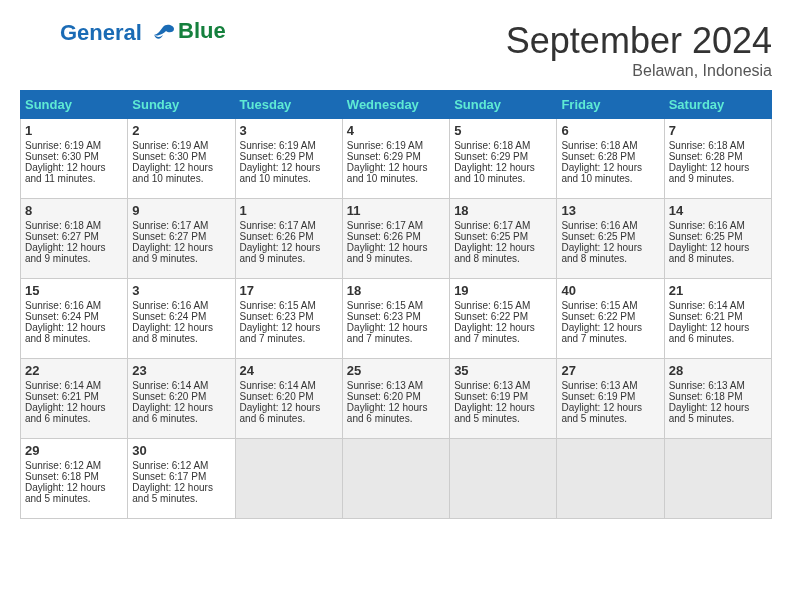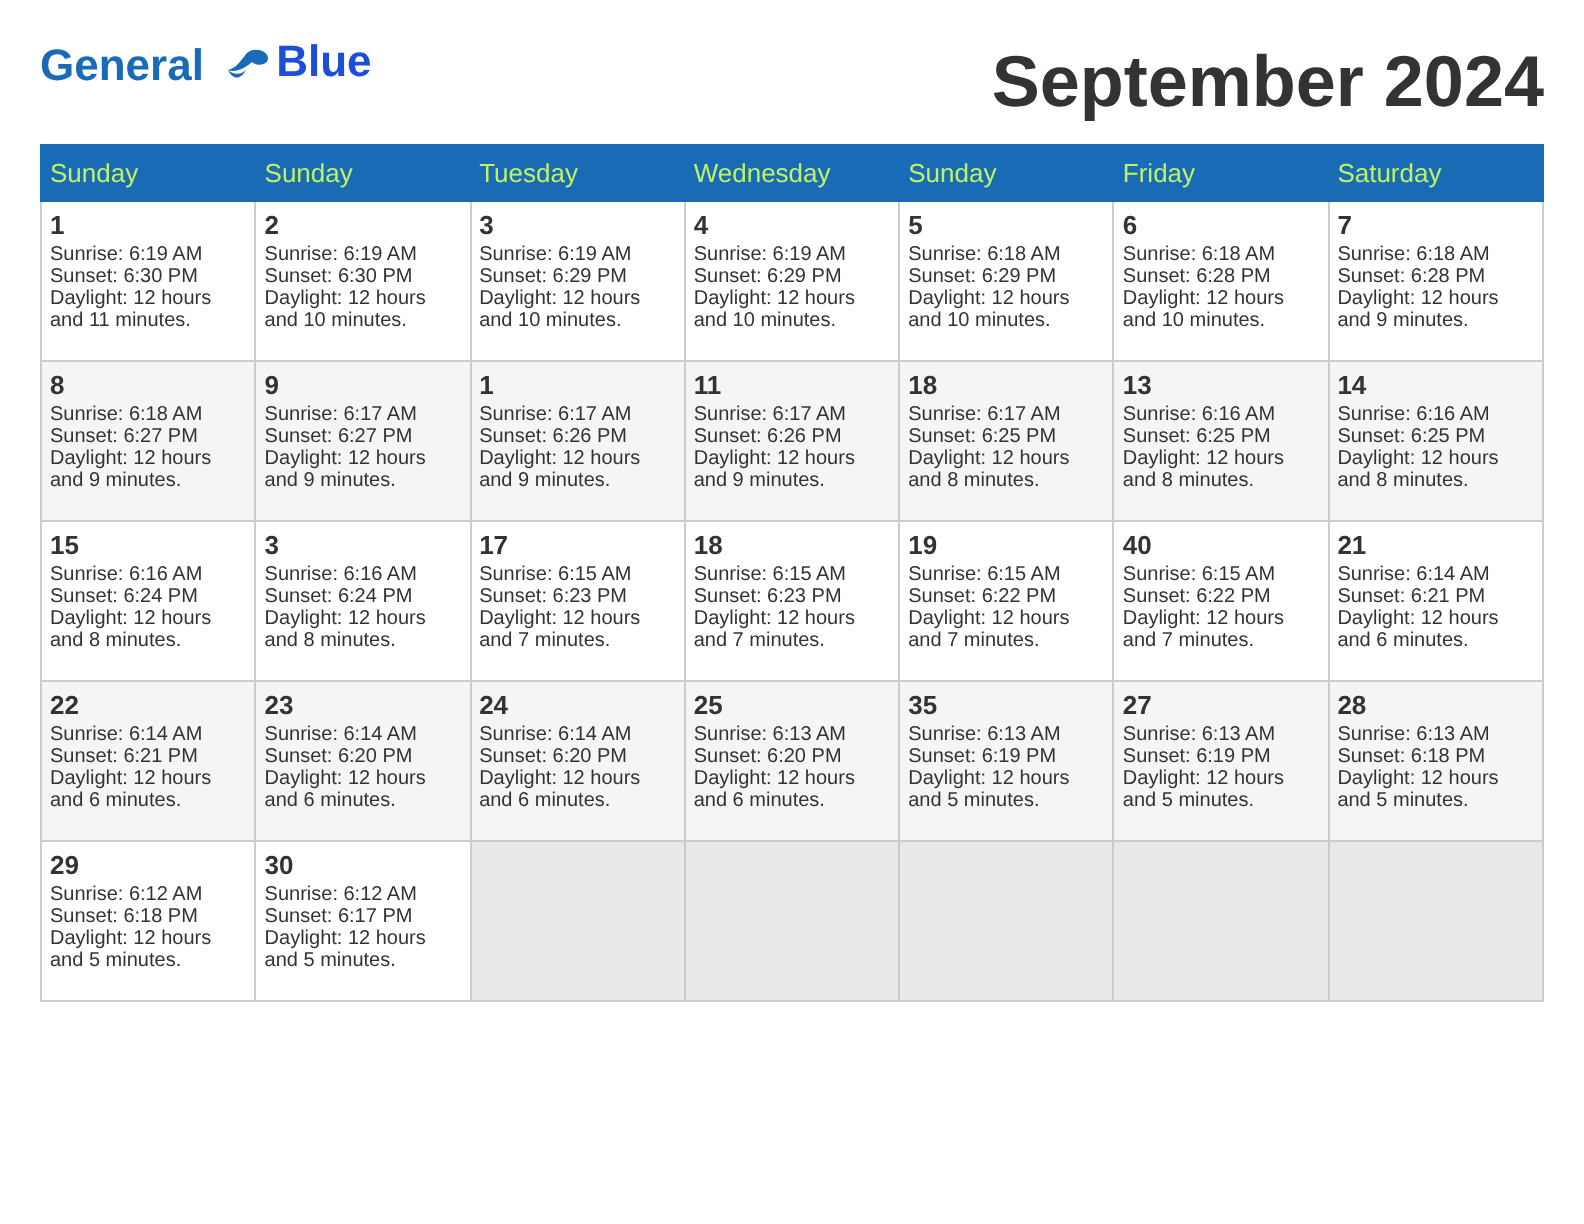--- a/index.html
+++ b/index.html
@@ -18,38 +18,38 @@
     }
     .logo {
       display: flex;
       align-items: center;
     }
     .title-block {
       text-align: right;
     }
     .month-title {
       font-size: 36px;
-      font-weight: bold;
+      font-weight: normal;
       color: #333;
     }
     .location {
       font-size: 16px;
       color: #555;
     }
     table {
       width: 100%;
       border-collapse: collapse;
       table-layout: fixed;
     }
     thead tr th {
       background-color: #1a6bb5;
-      color: #bef264;
+      color: #5eead4;
       padding: 6px 4px;
       font-size: 13px;
-      font-weight: normal;
+      font-weight: bold;
       text-align: left;
       border: 1px solid #1a6bb5;
     }
     tbody tr td {
       vertical-align: top;
       padding: 4px 4px;
       font-size: 10px;
       color: #333;
       border: 1px solid #ccc;
       height: 80px;
@@ -68,34 +68,35 @@
       background: #e8e8e8 !important;
     }
   </style>
 </head>
 <body>
 
 <div class="header">
   <div class="logo">
     <div>
       <div style="display:flex;align-items:center;">
-        <div style="font-size:22px;font-weight:bold;color:#333;line-height:1.2;">
+        <div style="font-size:22px;font-weight:bold;color:#333;line-height:1.2;margin-left:40px;">
           <span style="color:#1a6bb5;">General</span>
           
           <svg width="26" height="22" viewBox="0 0 26 22" style="display:inline-block;vertical-align:middle;margin-left:2px;">
             <path d="M13 4 C16 0, 24 2, 24 6 C24 10, 18 10, 16 8 C14 10, 8 14, 4 12 C8 11, 10 8, 13 4Z" fill="#1a6bb5"></path>
             <path d="M4 12 C6 14, 10 15, 13 12 C11 16, 7 18, 4 12Z" fill="#1a6bb5"></path>
           </svg>
         </div>
-        <div style="font-size:22px;font-weight:bold;color:#1d4ed8;margin-top:-4px;margin-left:2px;">Blue</div>
+        <div style="font-size:22px;font-weight:bold;color:#15803d;margin-top:-4px;margin-left:2px;">Blue</div>
       </div>
     </div>
   </div>
   <div class="title-block">
     <div class="month-title">September 2024</div>
+    <div class="location">Belawan, Indonesia</div>
   </div>
 </div>
 
 <table>
   <thead>
     <tr>
       <th>Sunday</th>
       <th>Sunday</th>
       <th>Tuesday</th>
       <th>Wednesday</th>

